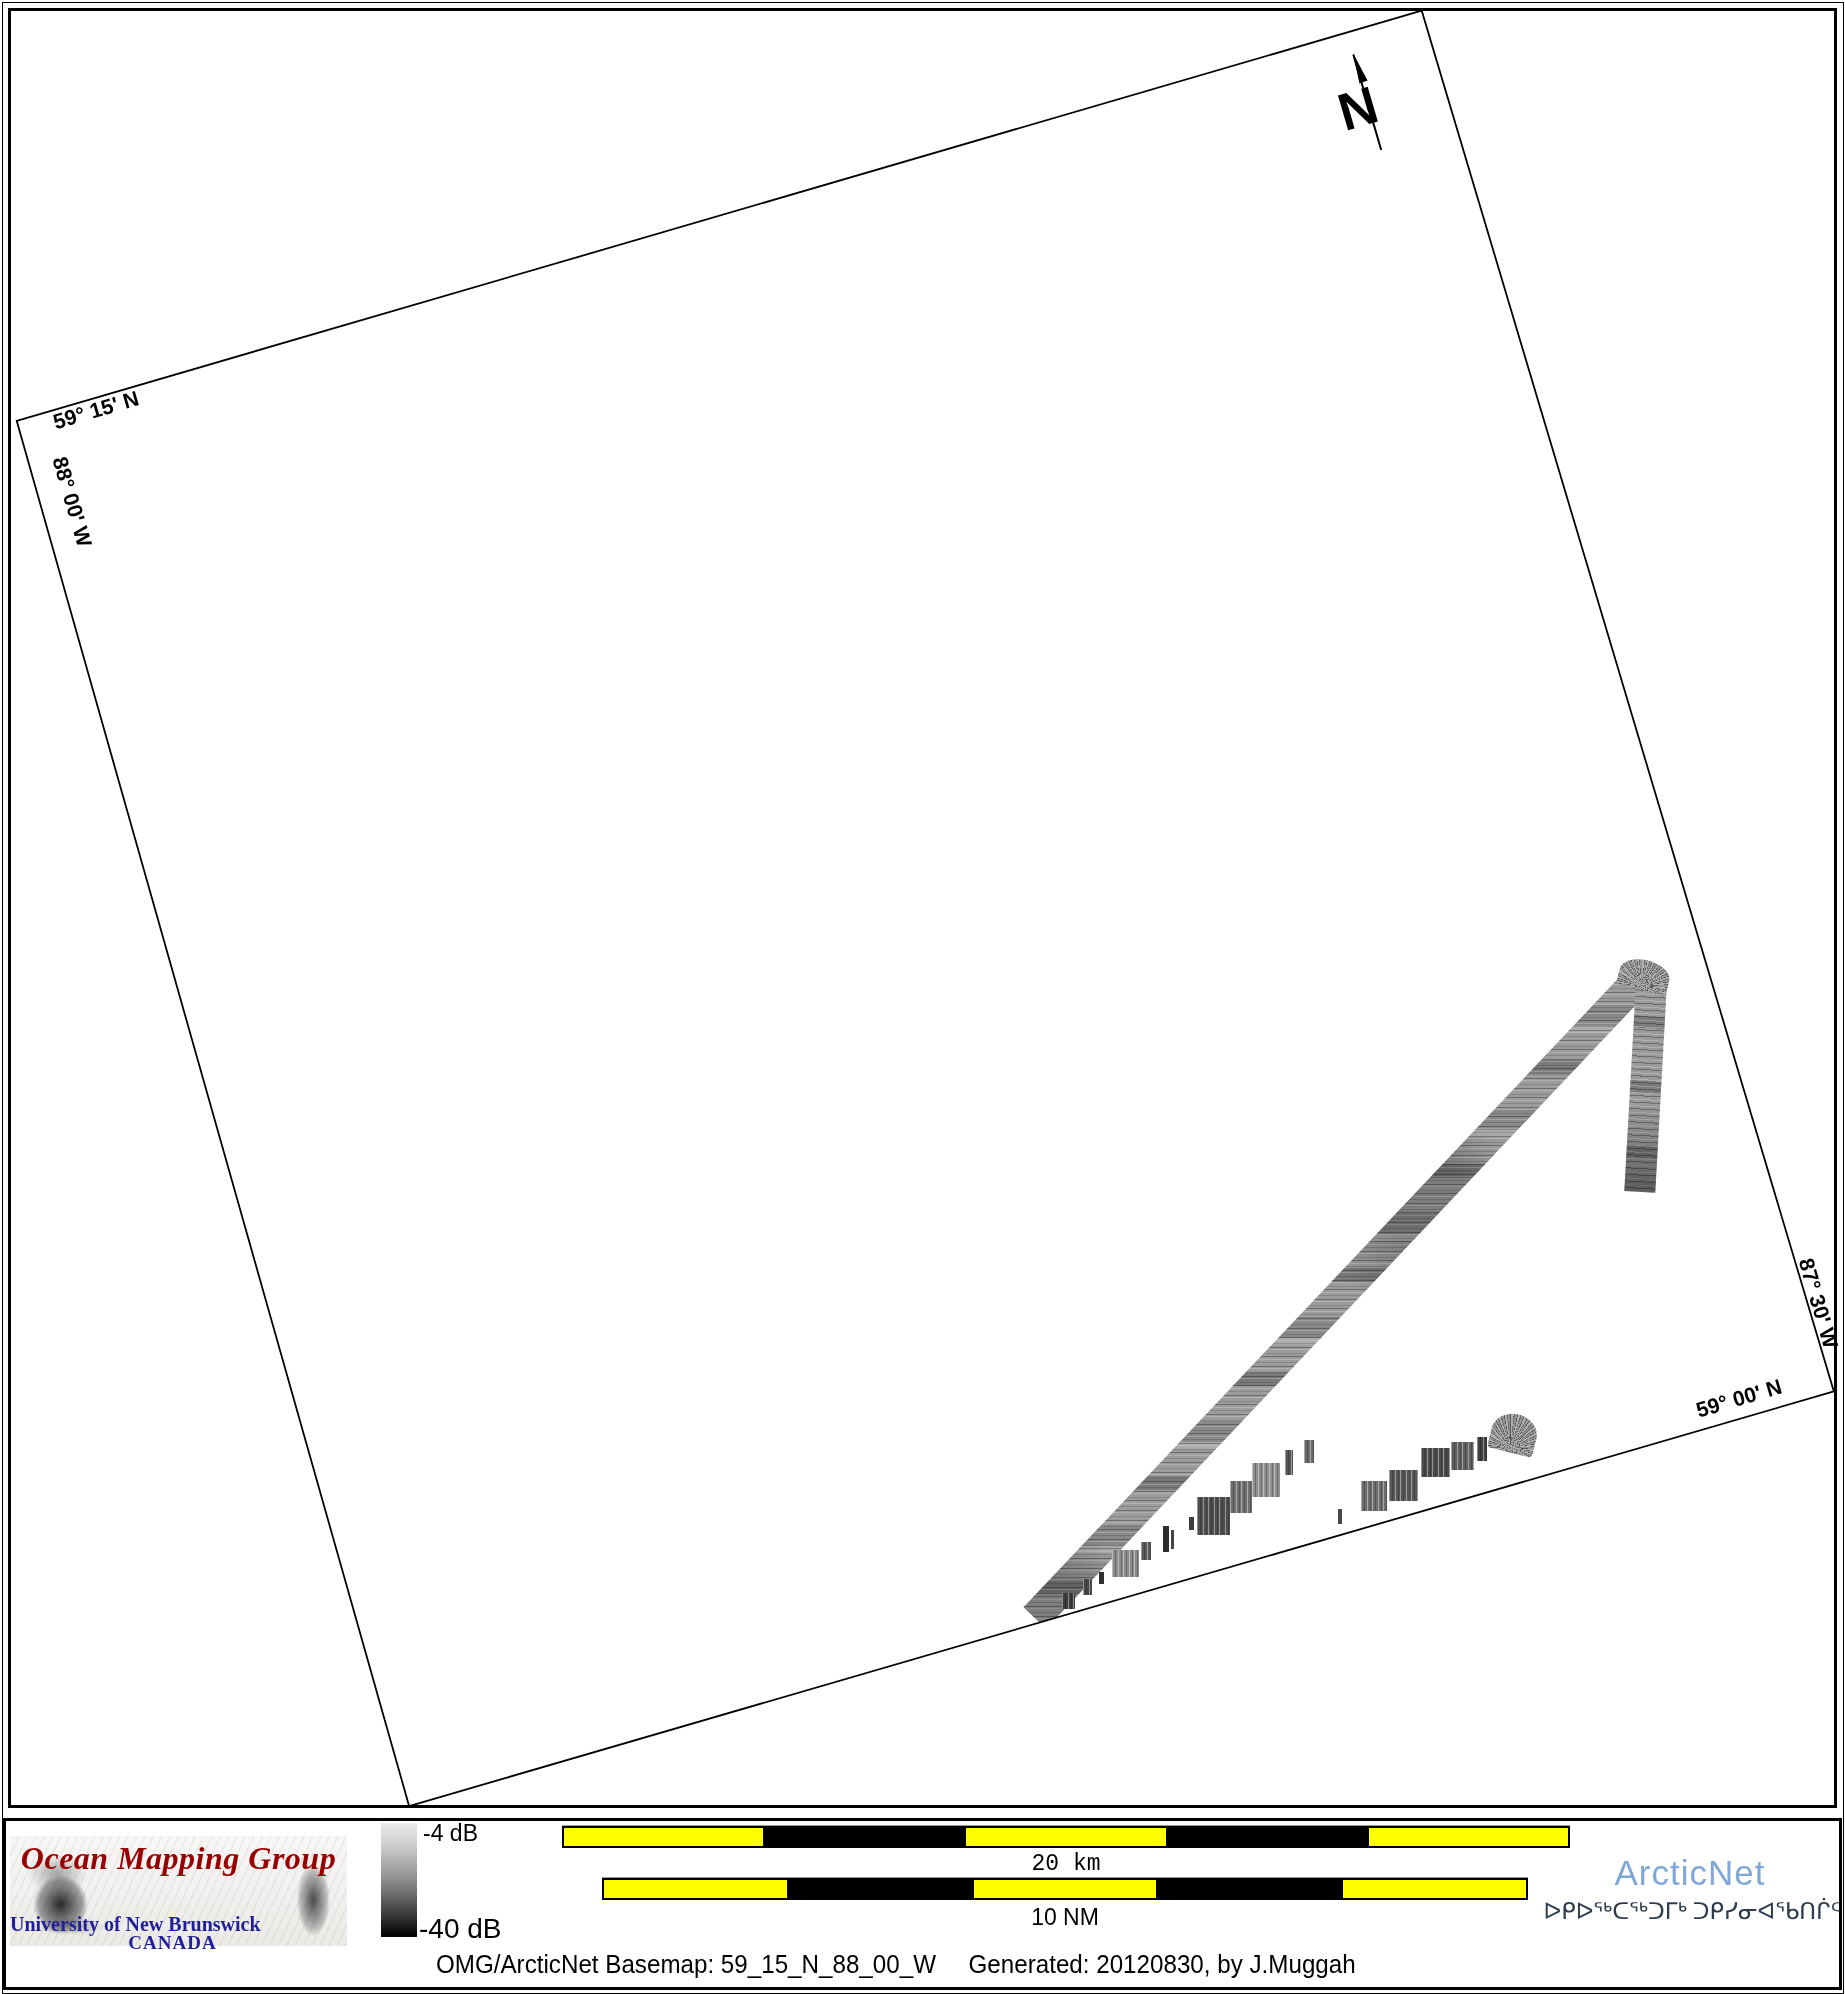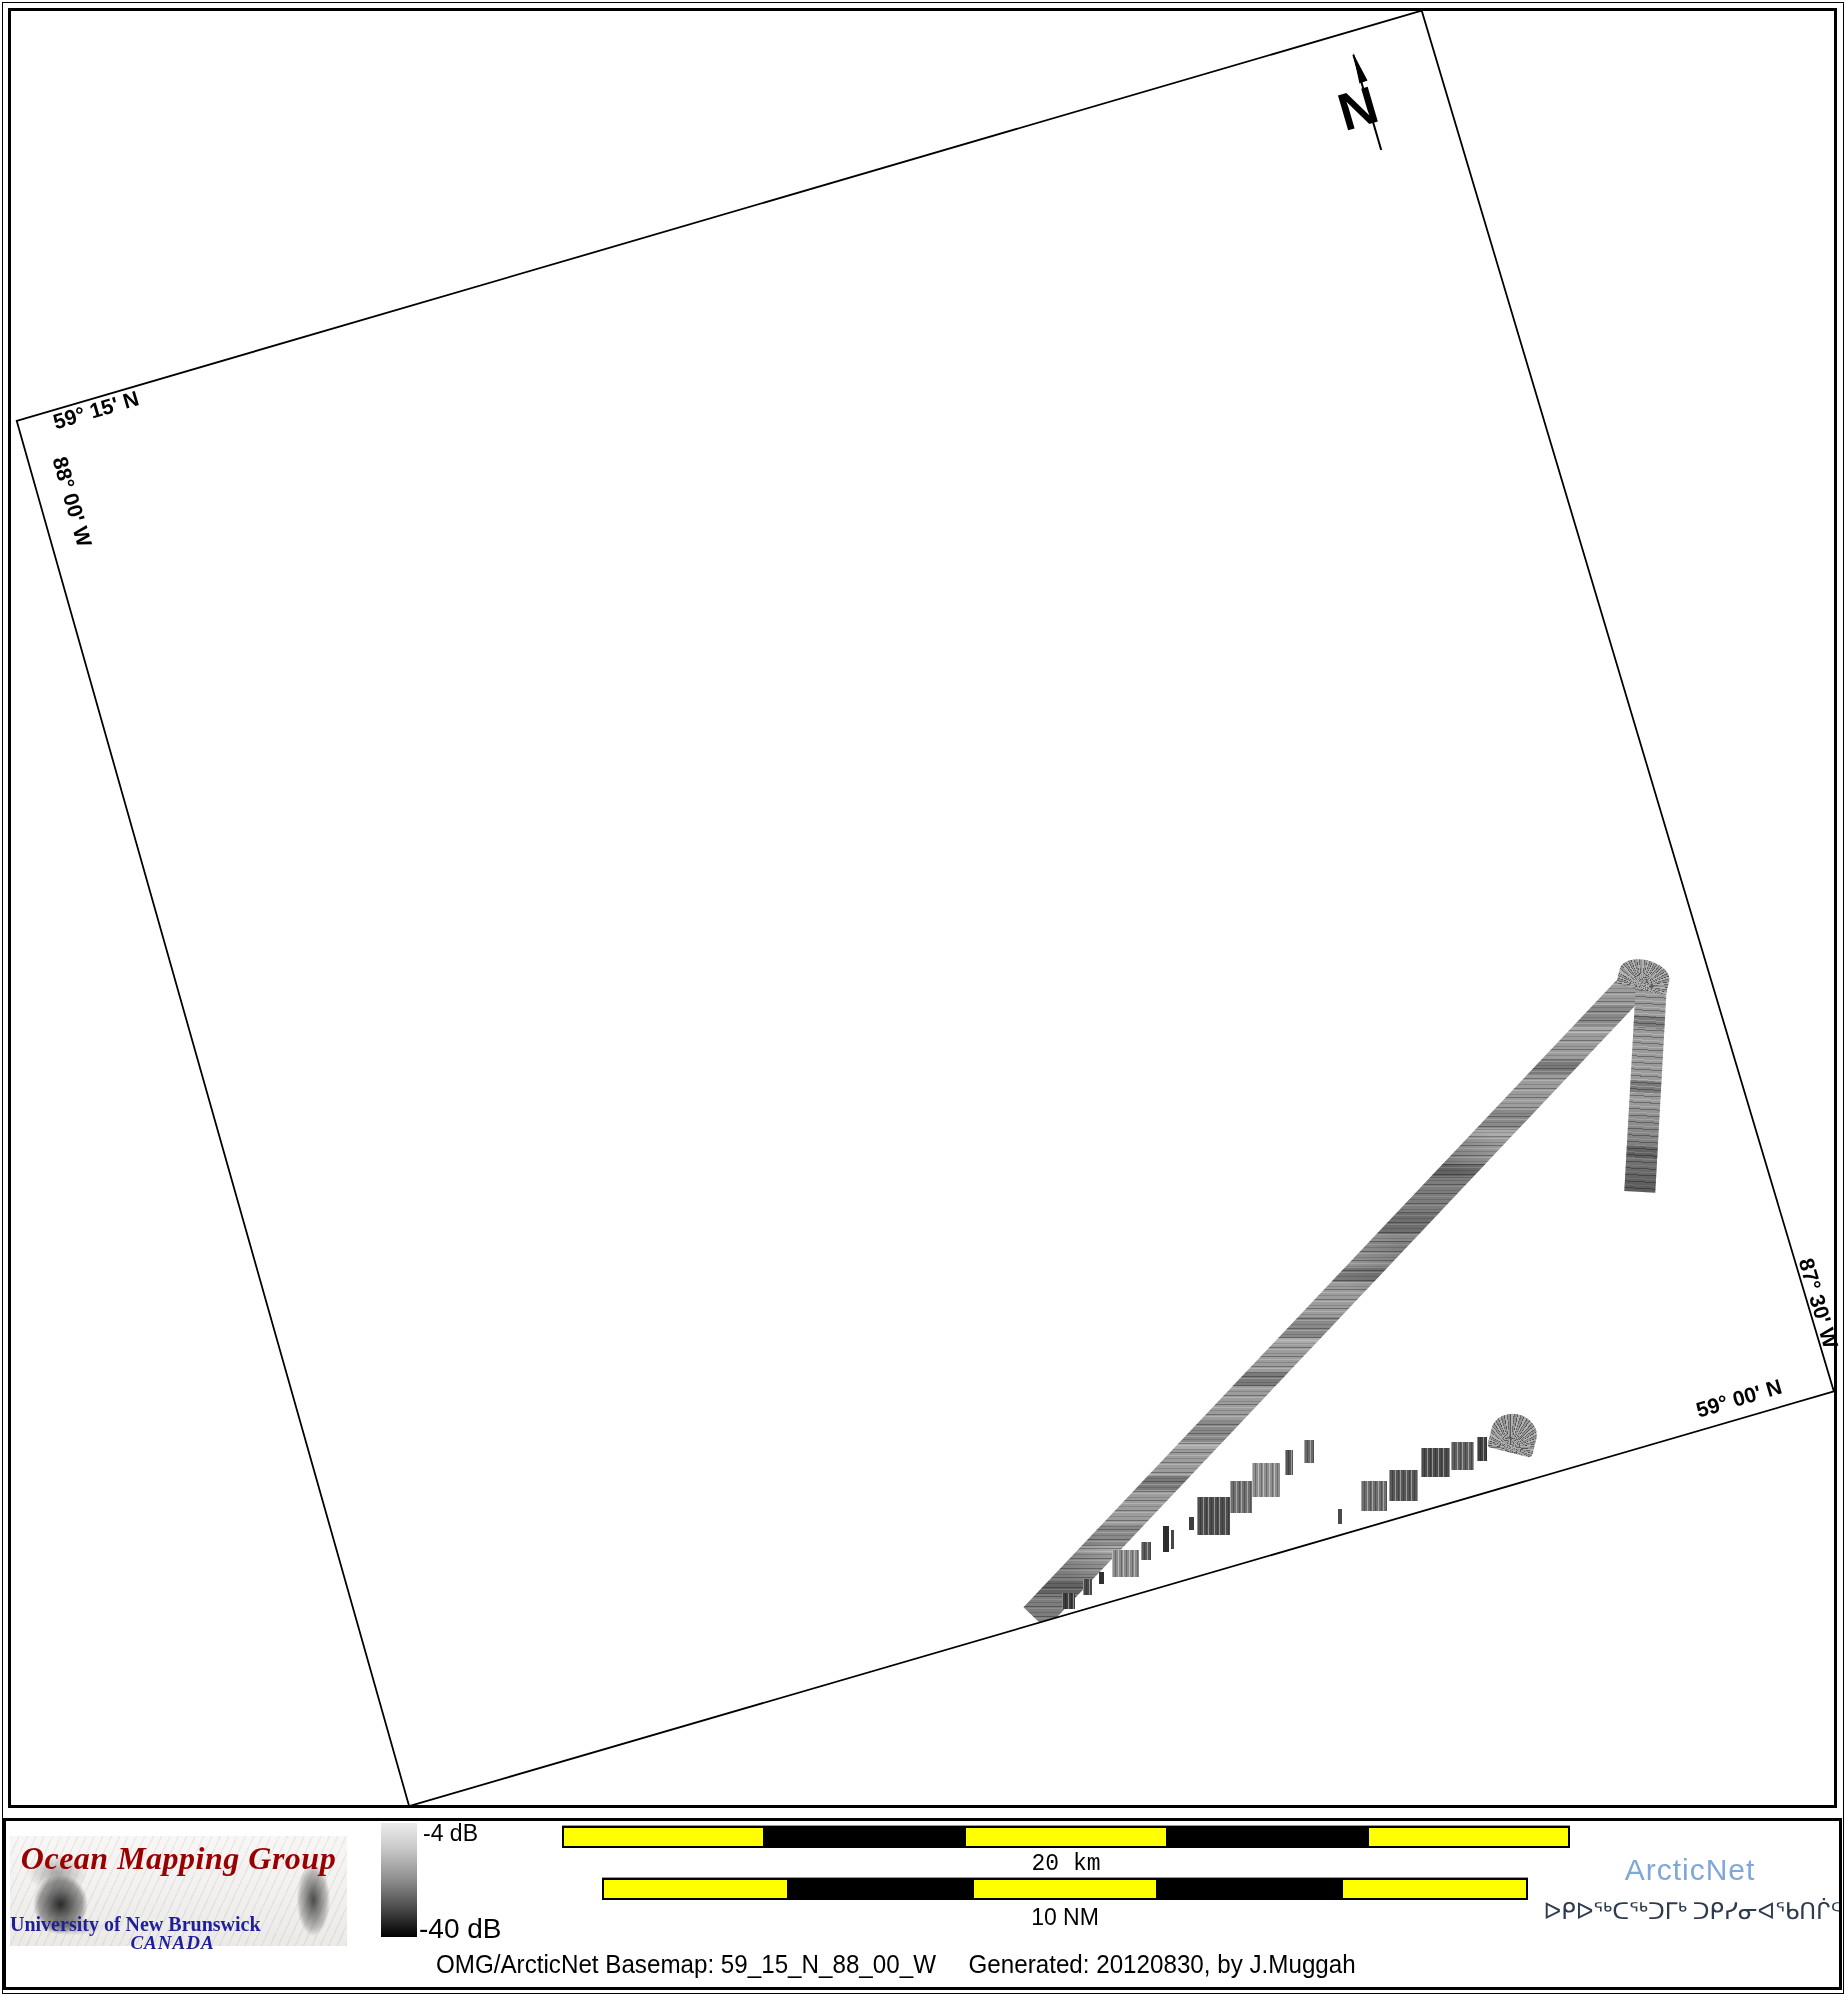--- a/index.html
+++ b/index.html
@@ -62,21 +62,21 @@
   #scalebar-km{left:562px;top:1825px;width:1008px;height:23px;}
   #scalebar-nm{left:602px;top:1877px;width:926px;height:23px;}
   .seg{flex:1;height:100%;box-sizing:border-box;}
   .seg-y{border:2px solid #000;}
   .seg-k{background:#000;}
   .sb-label{position:absolute;text-align:center;font-size:23px;color:#000;z-index:4;}
   #sb-km-label{left:562px;top:1851px;width:1008px;font-family:Liberation Mono, monospace;}
   #sb-nm-label{left:602px;top:1904px;width:926px;}
 
   #arcticnet-name{left:1594px;top:1853px;width:192px;text-align:center;
-    font-size:30px;letter-spacing:1px;white-space:nowrap;}
+    font-size:35px;letter-spacing:1px;white-space:nowrap;}
   #arcticnet-syll{left:1540px;top:1898px;width:304px;text-align:center;
     font-family:"DejaVu Sans", sans-serif;font-size:23px;white-space:nowrap;}
 
   #footer-text{left:436px;top:1949px;display:flex;gap:35px;font-size:26px;color:#000;
     transform:scaleX(.93);transform-origin:0 0;white-space:nowrap;}
 </style>
 </head>
 <body>
 
 <div id="outer-frame"></div>
@@ -119,21 +119,21 @@
     <polygon points="2672,104 2701,159 2685,165" fill="#000"></polygon>
     <text class="north-n" transform="translate(2656,259) rotate(-16.3)">N</text>
   </g>
 </svg>
 
 <div id="bottom-panel"></div>
 
 <div class="bp" id="omg-logo">
   <div id="omg-title" style="color: rgb(153, 0, 0);">Ocean Mapping Group</div>
   <div id="omg-line1" style="color: rgb(31, 31, 156);">University of New Brunswick</div>
-  <div id="omg-line2" style="color: rgb(31, 31, 156); font-style: italic;">CANADA</div>
+  <div id="omg-line2" style="color: rgb(31, 31, 156);">CANADA</div>
 </div>
 
 <div class="bp" id="colorbar"></div>
 <div class="bp" id="cb-top-label">-4 dB</div>
 <div class="bp" id="cb-bottom-label">-40 dB</div>
 
 <div class="scalebar" id="scalebar-km">
     <div class="seg seg-y" style="background: rgb(255, 255, 0);"></div>
     <div class="seg seg-k" style="background: rgb(0, 0, 0);"></div>
     <div class="seg seg-y" style="background: rgb(255, 255, 0);"></div>

